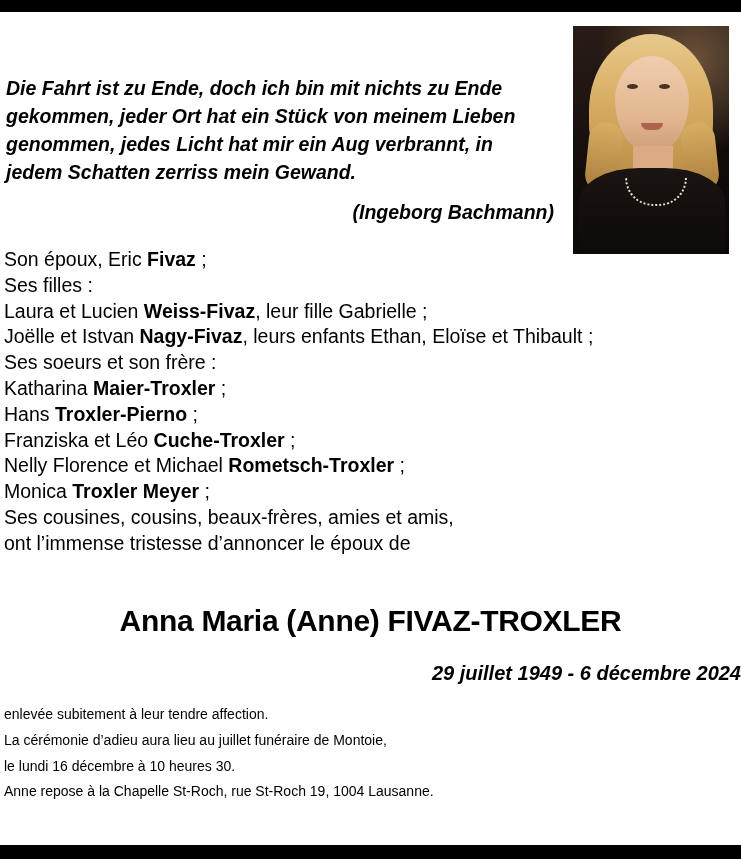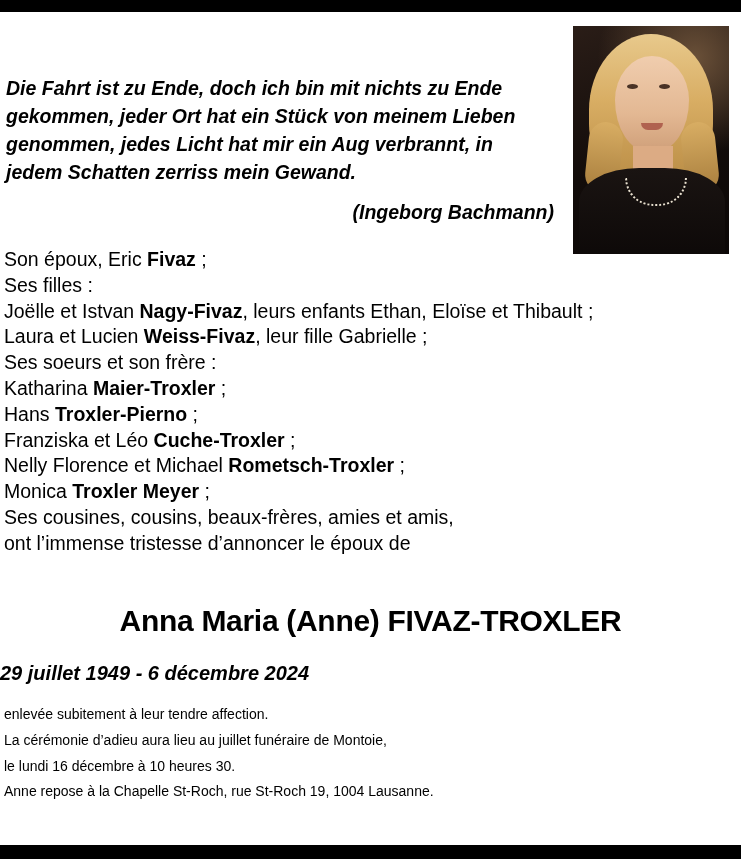--- a/index.html
+++ b/index.html
@@ -186,21 +186,21 @@
     text-align: center;
     font-size: 30px;
     font-weight: 700;
     letter-spacing: -0.3px;
   }
   .dates {
     position: absolute;
     left: 0;
     top: 650px;
     width: 741px;
-    text-align: left;
+    text-align: right;
     font-size: 20px;
     font-style: italic;
     font-weight: 700;
   }
   .closing {
     position: absolute;
     left: 4px;
     top: 690px;
     width: 730px;
     font-size: 14px;
@@ -230,22 +230,22 @@
       <div class="body"></div>
       <div class="necklace"></div>
     </div>
 
     <div class="quote">Die Fahrt ist zu Ende, doch ich bin mit nichts zu Ende gekommen, jeder Ort hat ein Stück von meinem Lieben genommen, jedes Licht hat mir ein Aug verbrannt, in jedem Schatten zerriss mein Gewand.</div>
     <div class="quote-author">(Ingeborg Bachmann)</div>
 
     <div class="family">
         <div class="line"><span>Son époux, Eric </span><b>Fivaz</b><span> ;</span></div>
         <div class="line"><span>Ses filles :</span></div>
+        <div class="line"><span>Laura et Lucien </span><b>Weiss-Fivaz</b><span>, leur fille Gabrielle ;</span></div>
         <div class="line"><span>Joëlle et Istvan </span><b>Nagy-Fivaz</b><span>, leurs enfants Ethan, Eloïse et Thibault ;</span></div>
-        <div class="line"><span>Laura et Lucien </span><b>Weiss-Fivaz</b><span>, leur fille Gabrielle ;</span></div>
         <div class="line"><span>Ses soeurs et son frère :</span></div>
         <div class="line"><span>Katharina </span><b>Maier-Troxler</b><span> ;</span></div>
         <div class="line"><span>Hans </span><b>Troxler-Pierno</b><span> ;</span></div>
         <div class="line"><span>Franziska et Léo </span><b>Cuche-Troxler</b><span> ;</span></div>
         <div class="line"><span>Nelly Florence et Michael </span><b>Rometsch-Troxler</b><span> ;</span></div>
         <div class="line"><span>Monica </span><b>Troxler Meyer</b><span> ;</span></div>
         <div class="line"><span>Ses cousines, cousins, beaux-frères, amies et amis,</span></div>
         <div class="line"><span>ont l’immense tristesse d’annoncer le époux de</span></div>
       </div>
 

